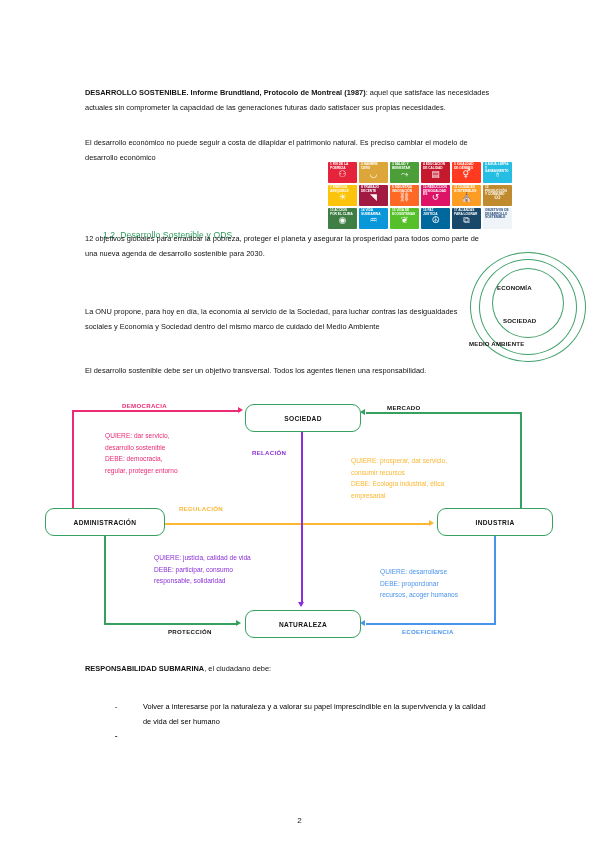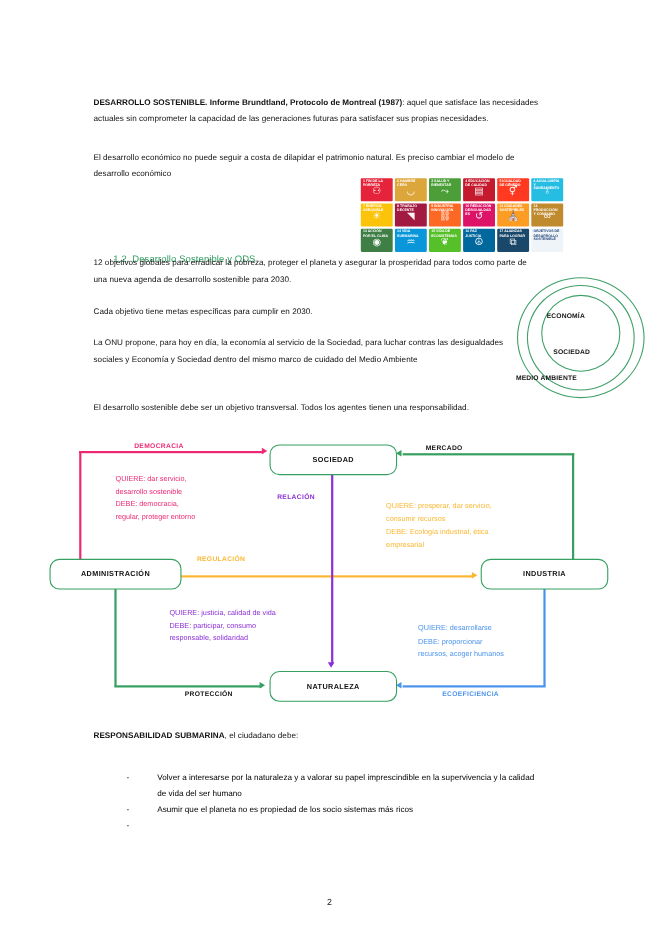--- a/index.html
+++ b/index.html
@@ -138,31 +138,30 @@
     position:absolute;left:0;right:0;top:816px;
     text-align:center;font-size:8px;color:#222;
   }
 </style>
 </head>
 <body>
 
 <div class="page">
 
   <div class="txt para" style="top:86px;">
-    <b>DESARROLLO SOSTENIBLE. Informe Brundtland, Protocolo de Montreal (1987)</b><span>: aquel que satisface las necesidades actuales sin comprometer la capacidad de las generaciones futuras para satisfacer sus propias necesidades.</span>
+    <b>DESARROLLO SOSTENIBLE. Informe Brundtland, Protocolo de Montreal (1987)</b><span>: aquel que satisface las necesidades actuales sin comprometer la capacidad de las generaciones futuras dado satisfacer sus propias necesidades.</span>
   </div>
 
   <div class="txt para" style="top:136px;width:402px;">El desarrollo económico no puede seguir a costa de dilapidar el patrimonio natural. Es preciso cambiar el modelo de desarrollo económico</div>
 
   <div class="heading" style="top:186px;">1.2. Desarrollo Sostenible y ODS</div>
 
 
   <div class="txt para" style="top:232px;width:408px;">12 objetivos globales para erradicar la pobreza, proteger el planeta y asegurar la prosperidad para todos como parte de una nueva agenda de desarrollo sostenible para 2030.</div>
 
-  <div class="txt para" style="top:276px;">Cada objetivo tiene metas específicas para cumplir en 2030.</div>
 
   <div class="txt para" style="top:305px;width:400px;">La ONU propone, para hoy en día, la economía al servicio de la Sociedad, para luchar contras las desigualdades sociales y Economía y Sociedad dentro del mismo marco de cuidado del Medio Ambiente</div>
 
   <div class="txt para" style="top:364px;width:380px;">El desarrollo sostenible debe ser un objetivo transversal. Todos los agentes tienen una responsabilidad.</div>
 
   <div id="ods-grid">
       <div class="ods-cell" style="background: rgb(229, 36, 59);">
         <span class="ods-num">1 FIN DE LA POBREZA</span>
         <span class="ods-gl">⚇</span>
       </div>
@@ -308,21 +307,20 @@
     <b>RESPONSABILIDAD SUBMARINA</b><span>, el ciudadano debe:</span>
   </div>
 
   <div id="bullets">
     <p class="bullet">
       <span class="dash">-</span>
       <span>Volver a interesarse por la naturaleza y a valorar su papel imprescindible en la supervivencia y la calidad de vida del ser humano</span>
     </p>
     <p class="bullet">
       <span class="dash">-</span>
-      <span>Asumir que el planeta no es propiedad de los socio sistemas más ricos</span>
     </p>
     <p class="bullet">
       <span class="dash">-</span>
     </p>
   </div>
 
   <div id="page-num">2</div>
 </div>
 
 </body></html>

